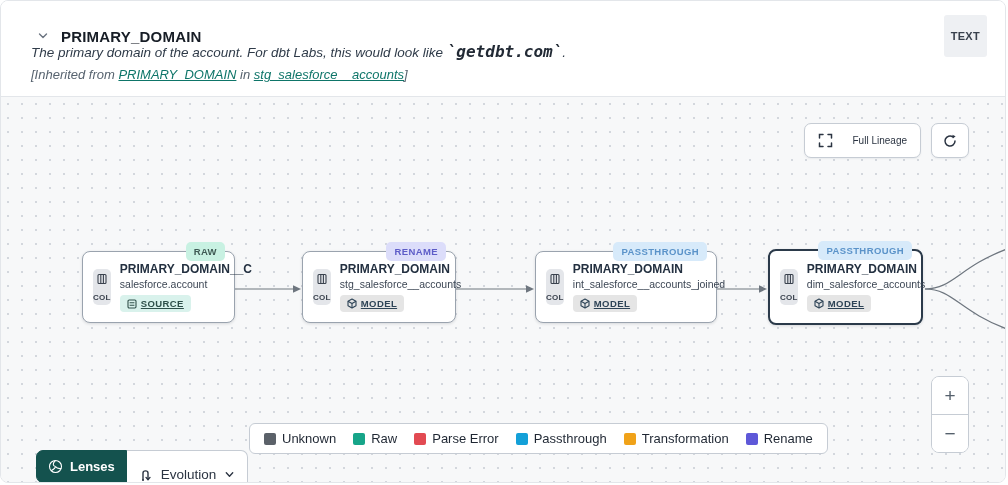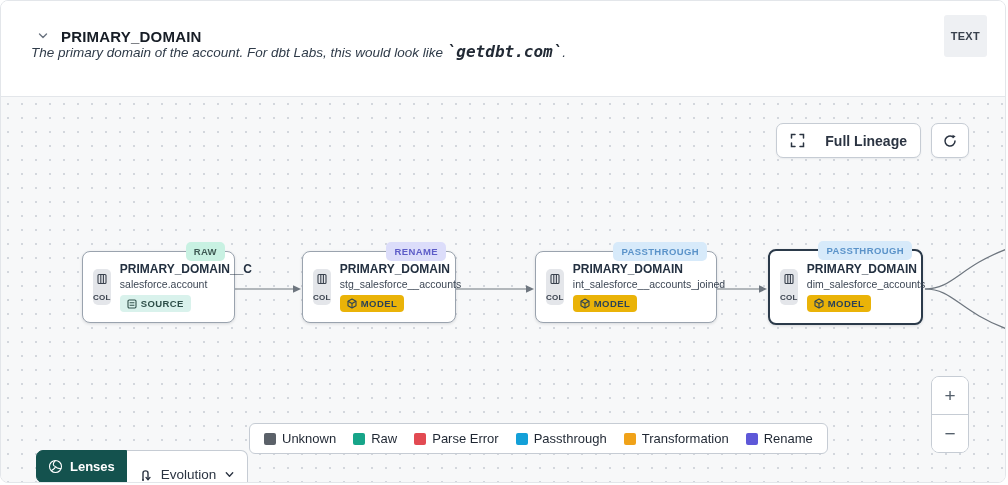--- a/index.html
+++ b/index.html
@@ -27,27 +27,27 @@
   .node.selected { border:2px solid #2b3a4a; height:76px; }
   .status-badge { position:absolute; top:-10px; right:9px; font-size:9.5px; font-weight:700; letter-spacing:.4px; padding:4px 8px; border-radius:5px; }
   .status-raw { background:#c8f1e2; color:#3f5a54; }
   .status-rename { background:#dcddfa; color:#5d5cc7; }
   .status-passthrough { background:#d7eafa; color:#5b93c9; }
   .col-chip { background:#e4e6ea; border-radius:5px; width:30px; padding:4px 0 3px; display:flex; flex-direction:column; align-items:center; gap:8px; color:#39414d; }
   .col-chip .lbl { font-size:8px; font-weight:600; letter-spacing:.3px; }
   .node-body { display:flex; flex-direction:column; }
   .node-title { font-size:12px; font-weight:700; color:#233040; line-height:14px; }
   .node-sub { font-size:10.5px; color:#3c4654; margin-top:2px; line-height:13px; }
-  .kind-badge { display:inline-flex; align-items:center; gap:4px; font-size:9.5px; font-weight:700; letter-spacing:.4px; padding:3px 7px; border-radius:4px; margin-top:4px; align-self:flex-start; }
+  .kind-badge { display:inline-flex; align-items:center; gap:4px; font-size:9.5px; font-weight:700; letter-spacing:.4px; padding:3px 7px; border-radius:4px; margin-top:4px; align-self:flex-start;text-decoration:underline; }
   .kind-source { background:#d9f2ec; color:#2e4f49; }
-  .kind-model { background:#eab308; color:#2d4356; }
+  .kind-model { background:#e5e5e5; color:#2d4356; }
 
   
   .canvas-controls { position:absolute; top:26px; right:38px; display:flex; gap:10px; }
-  .btn { display:flex; align-items:center; gap:20px; background:#fff; border:1px solid #c6ccd4; border-radius:7px; height:35px; padding:0 13px; font-size:14px; font-weight:700; color:#2b3442; cursor:pointer; box-shadow:0 1px 2px rgba(20,30,45,.06); }
+  .btn { display:flex; align-items:center; gap:20px; background:#fff; border:1px solid #c6ccd4; border-radius:7px; height:35px; padding:0 13px; font-size:10px; font-weight:400; color:#2b3442; cursor:pointer; box-shadow:0 1px 2px rgba(20,30,45,.06); }
   .btn.icon-only { padding:0 10px; }
 
   
   .lens-bar { position:absolute; left:35px; top:325px; display:flex;margin-top:28px; }
   .lenses-btn { display:flex; align-items:center; gap:7px; background:#14524e; color:#fff; font-size:13px; font-weight:600; border:1px solid #14524e; border-radius:7px 0 0 7px; height:33px; padding:0 11px; cursor:pointer; }
   .evolution-btn { display:flex; align-items:center; gap:8px; background:#fff; border:1px solid #c6ccd4; border-left:none; border-radius:0 7px 7px 0; height:49px; padding:0 12px; font-size:13.5px; color:#2b3442; cursor:pointer; }
 
   
   .legend { position:absolute; left:248px; top:326px; display:flex; align-items:center; gap:17px; background:#fff; border:1px solid #c6ccd4; border-radius:6px; height:31px; padding:0 14px; }
   .legend-item { display:flex; align-items:center; gap:6px; font-size:13px; color:#1f2733; }
@@ -67,20 +67,21 @@
     <div class="header-row">
       <button class="chevron-btn">
         <svg width="12" height="12" viewBox="0 0 12 12">
             <polyline points="2.5,4 6,7.5 9.5,4" fill="none" stroke="#6b7480" stroke-width="1.4" stroke-linecap="round" stroke-linejoin="round"></polyline>
           </svg>
       </button>
       <span class="col-title">PRIMARY_DOMAIN</span>
       <span class="type-badge">TEXT</span>
     </div>
     <div class="desc"><span>The primary domain of the account. For dbt Labs, this would look like </span><code>`getdbt.com`</code><span>.</span></div>
+    <div class="inherited"><span>[Inherited from </span><a>PRIMARY_DOMAIN</a><span> in </span><a>stg_salesforce__accounts</a><span>]</span></div>
   </div>
 
   <div class="canvas">
 
     <svg class="edges" width="1006" height="388" viewBox="0 0 1006 388">
       <g stroke="#6e767f" stroke-width="1.2" fill="none">
         <line x1="234" y1="192" x2="293" y2="192"></line>
         <line x1="455" y1="192" x2="526" y2="192"></line>
         <line x1="716" y1="192" x2="759" y2="192"></line>
         <path d="M924 192 C952 192 958 170 1006 152"></path>

